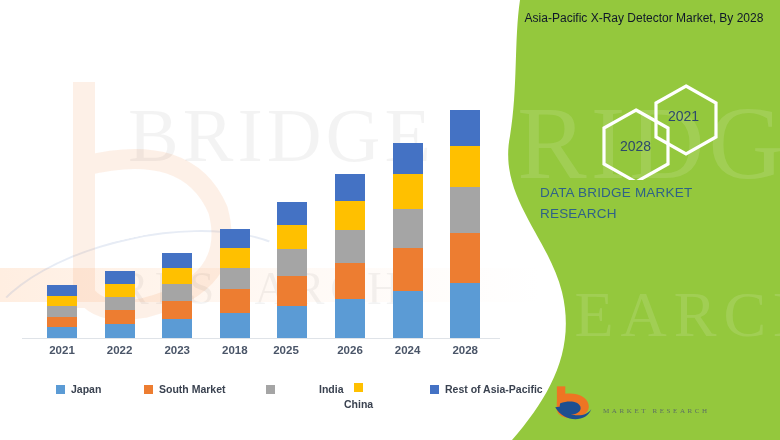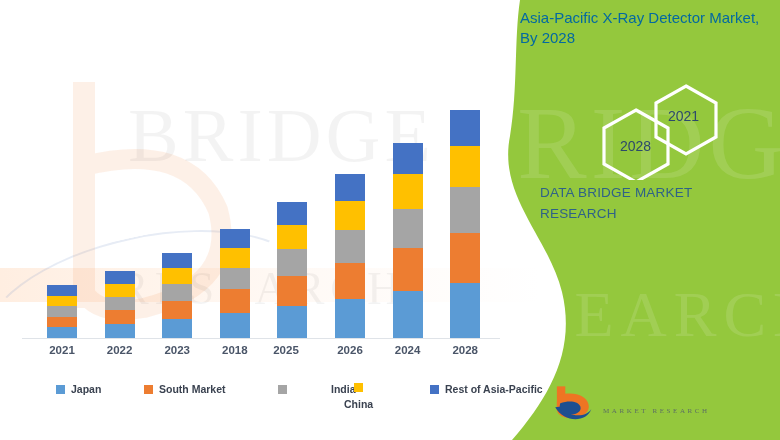--- a/index.html
+++ b/index.html
@@ -40,22 +40,22 @@
     transform:rotate(-12deg);
   }
 
   
   .green-panel{
     position:absolute;right:0;top:0;width:300px;height:440px;
   }
 
   .panel-title{
     position:absolute;left:520px;top:8px;width:248px;
-    color:#0369a1;
-    font-size:15px;line-height:20px;font-weight:400;
+    text-align:center;color:#0f172a;
+    font-size:12px;line-height:20px;font-weight:400;
   }
   .hexwrap{position:absolute;left:590px;top:84px;width:150px;height:96px;}
   .hex-label{
     position:absolute;color:#2d4a6b;font-size:14px;font-weight:400;
   }
   .hex-label.l2028{left:30px;top:54px;}
   .hex-label.l2021{left:78px;top:24px;}
 
   .panel-brand{
     position:absolute;left:540px;top:182px;width:215px;
@@ -195,21 +195,21 @@
 
   <div class="legend" id="legend">
       <div class="lg-item" style="left: 34px;">
         <span class="lg-swatch" style="background: rgb(91, 155, 213);"></span>
         <span class="lg-text">Japan</span>
       </div>
       <div class="lg-item" style="left: 122px;">
         <span class="lg-swatch" style="background: rgb(237, 125, 49);"></span>
         <span class="lg-text">South Market</span>
       </div>
-      <div class="lg-item" style="left: 256px; gap: 44px;">
+      <div class="lg-item" style="left: 244px; gap: 44px;">
         <span class="lg-swatch" style="background: rgb(165, 165, 165);"></span>
         <span class="lg-text">India</span>
       </div>
       <div class="lg-item" style="left: 322px; flex-direction: column;">
         <span class="lg-swatch" style="background: rgb(255, 192, 0);"></span>
         <span class="lg-text">China</span>
       </div>
       <div class="lg-item" style="left: 408px;">
         <span class="lg-swatch" style="background: rgb(68, 114, 196);"></span>
         <span class="lg-text">Rest of Asia-Pacific</span>

